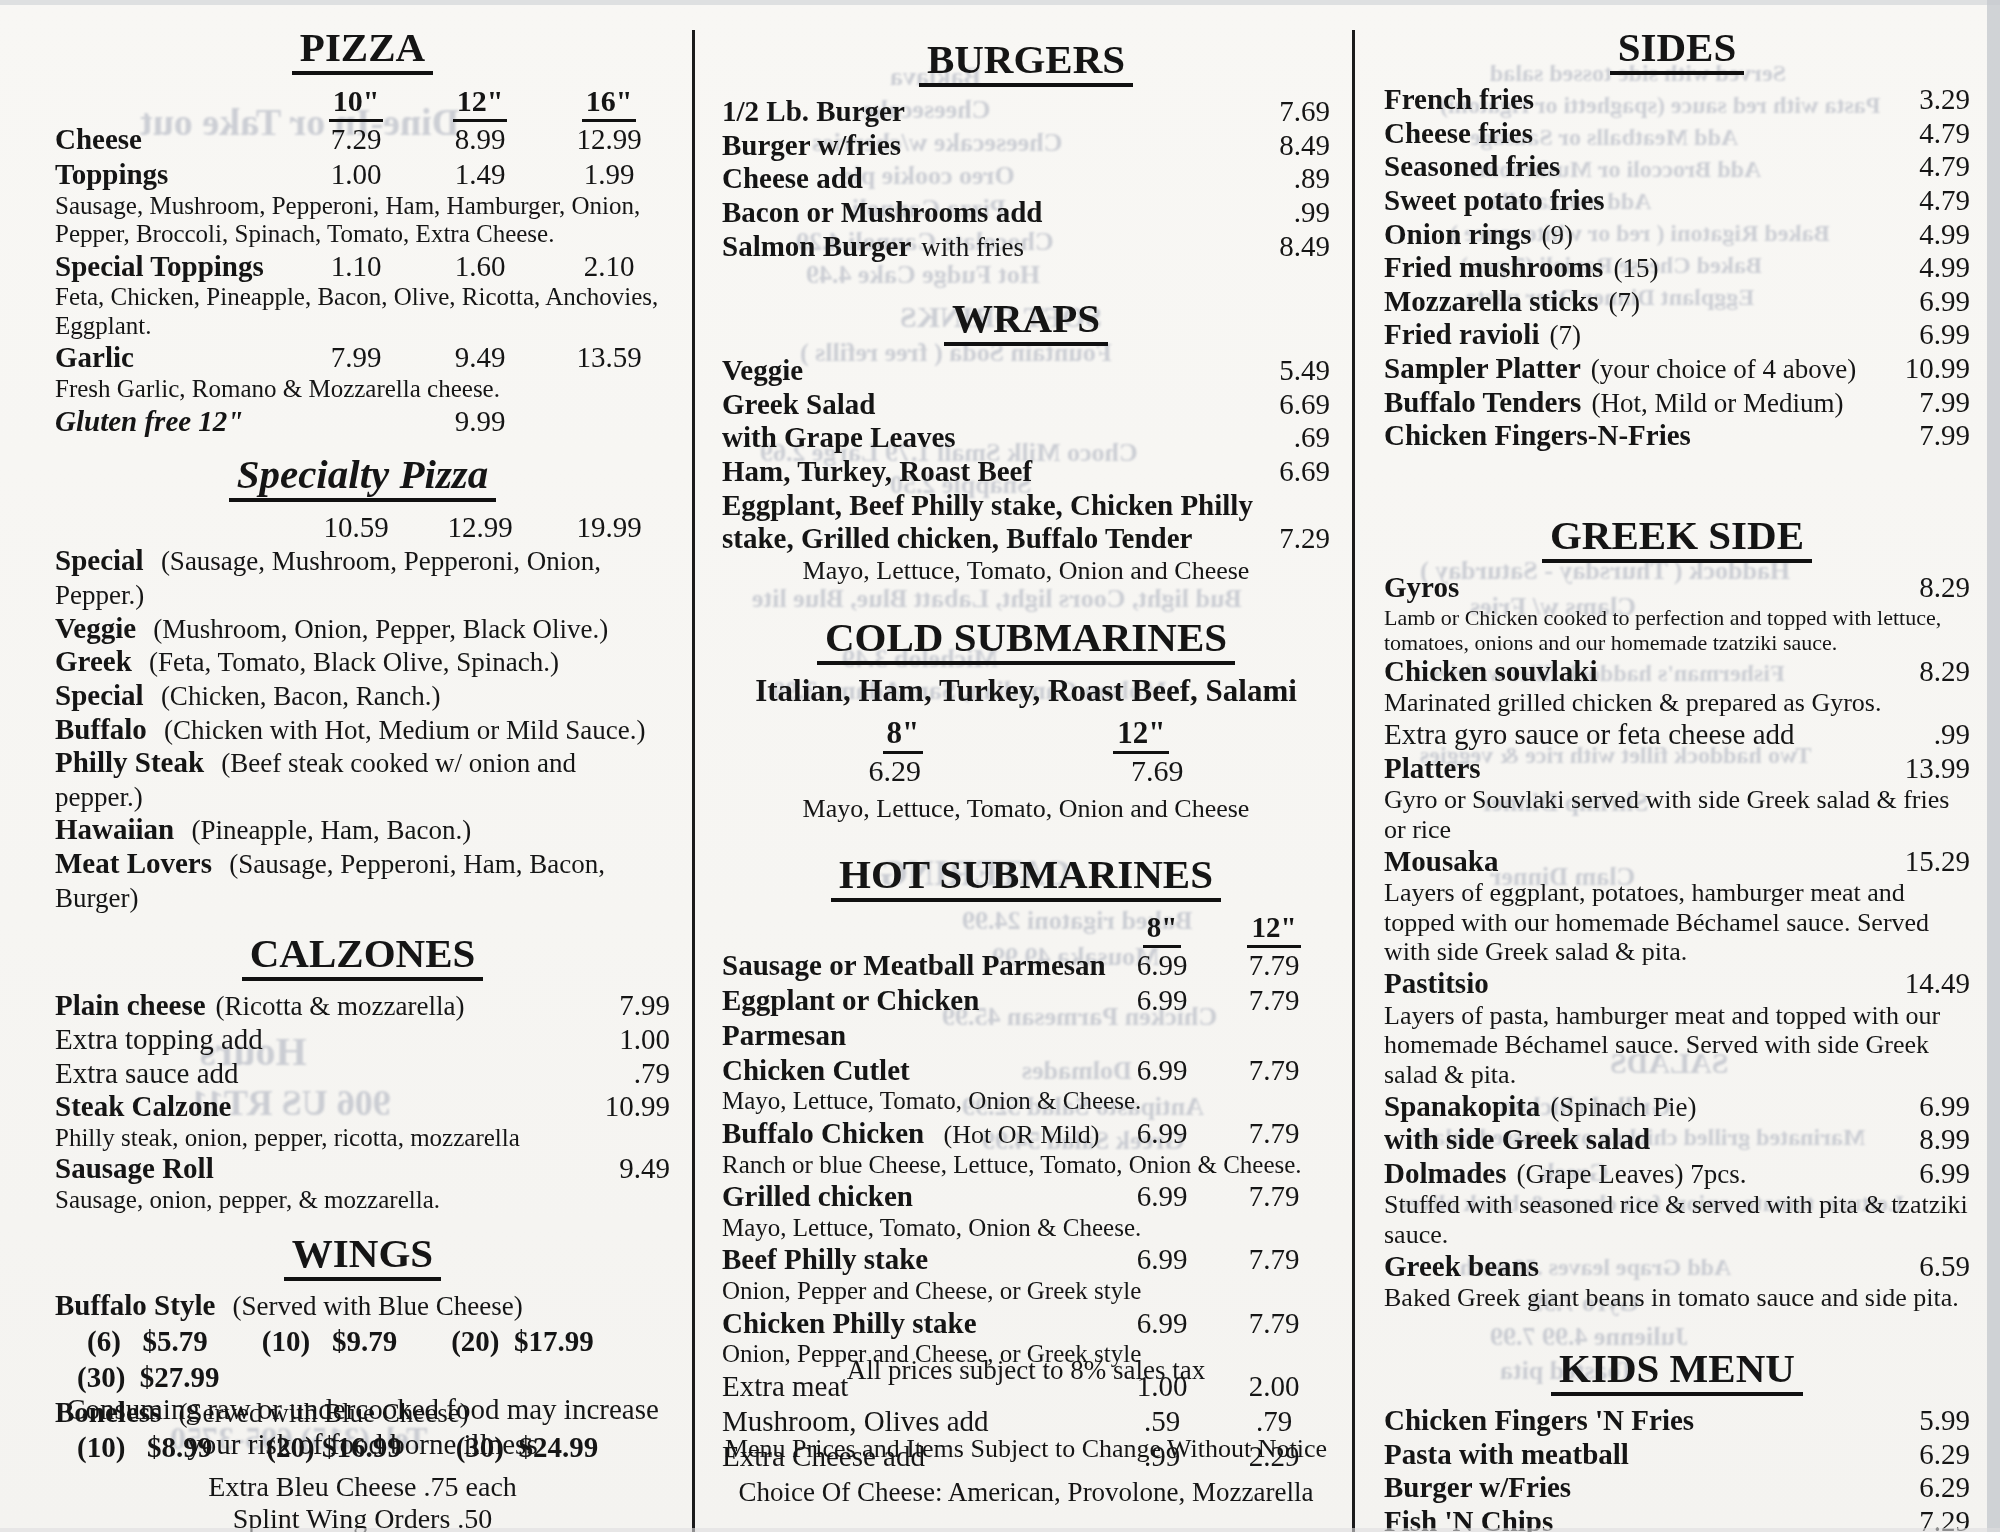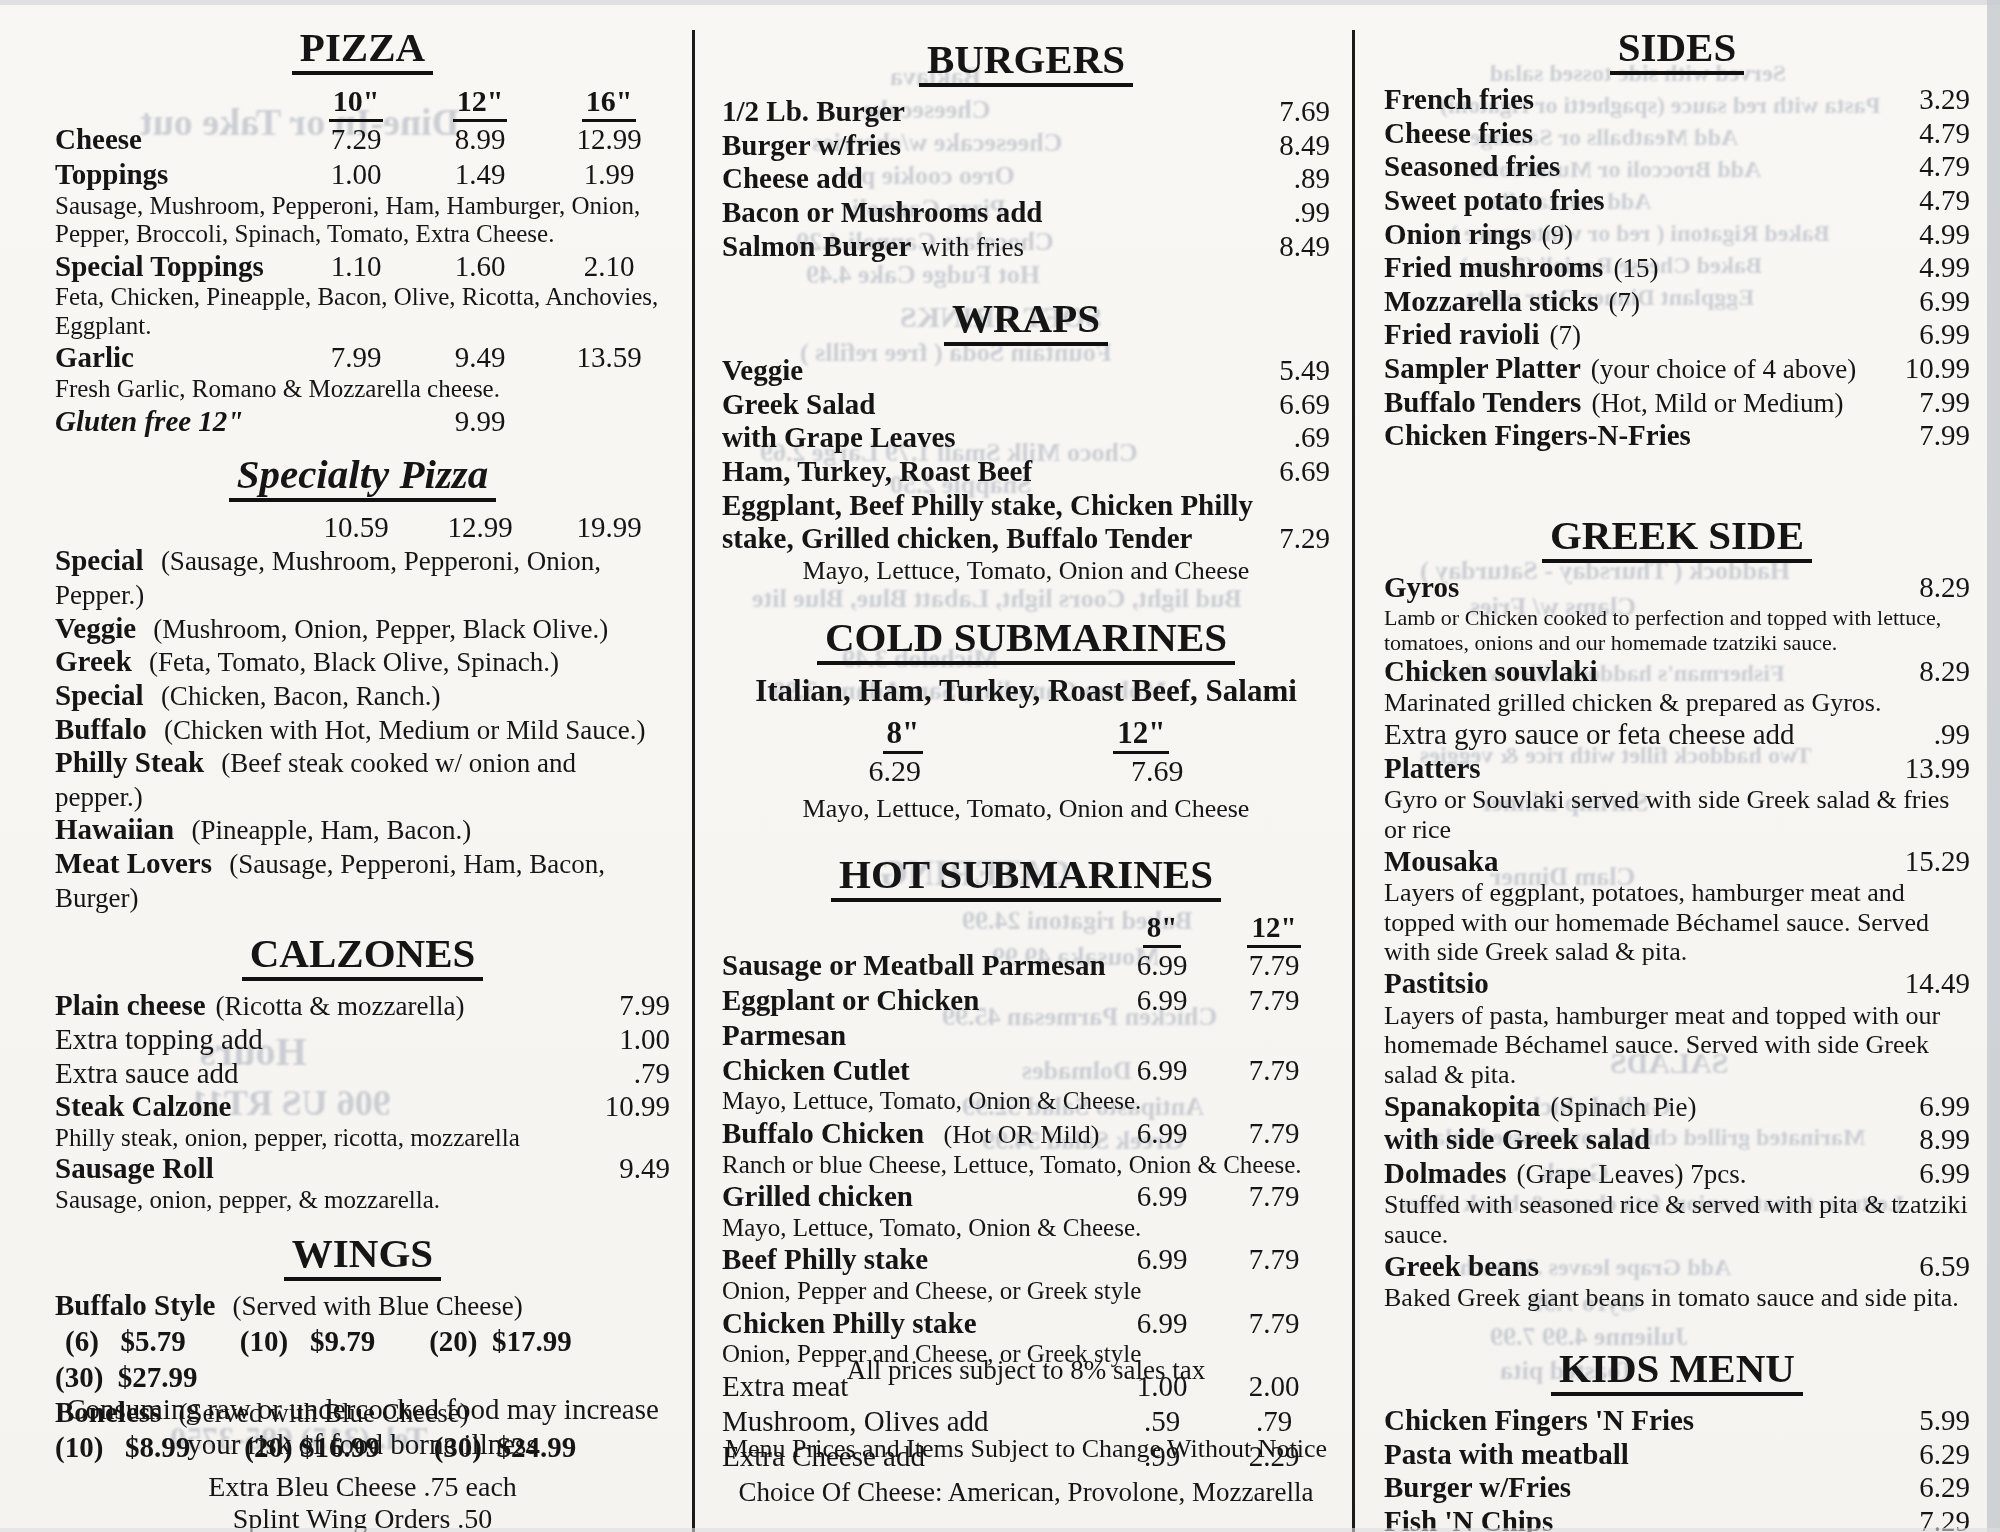--- a/index.html
+++ b/index.html
@@ -41,21 +41,21 @@
   
   .pgrid{display:grid;grid-template-columns:1fr 112px 136px 122px;align-items:baseline;font-size:29px;line-height:1.2;}
   .pgrid .pc{text-align:center;}
   .szu{display:inline-block;border-bottom:3px solid #111;font-weight:bold;padding:0 4px 0 4px;}
   .sizes{font-size:30px;}
 
   
   .hgrid{display:grid;grid-template-columns:1fr 112px 112px;align-items:baseline;font-size:29px;line-height:1.2;}
   .hgrid .pc{text-align:center;}
 
-  .wingline{display:flex;gap:54px;font-size:29px;font-weight:bold;line-height:1.25;padding-left:10px;}
+  .wingline{display:flex;gap:54px;font-size:29px;font-weight:bold;line-height:1.25;padding-left:10px;margin-left:22px;}
   .wingline span{white-space:nowrap;}
 
   .sec{margin-bottom:26px;}
   .abs-bottom{position:absolute;left:0;right:0;}
 
   .subh{display:flex;justify-content:center;gap:190px;font-size:31px;font-weight:bold;}
   .subp{display:flex;justify-content:center;gap:210px;font-size:30px;}
 </style>
 </head>
 <body>

